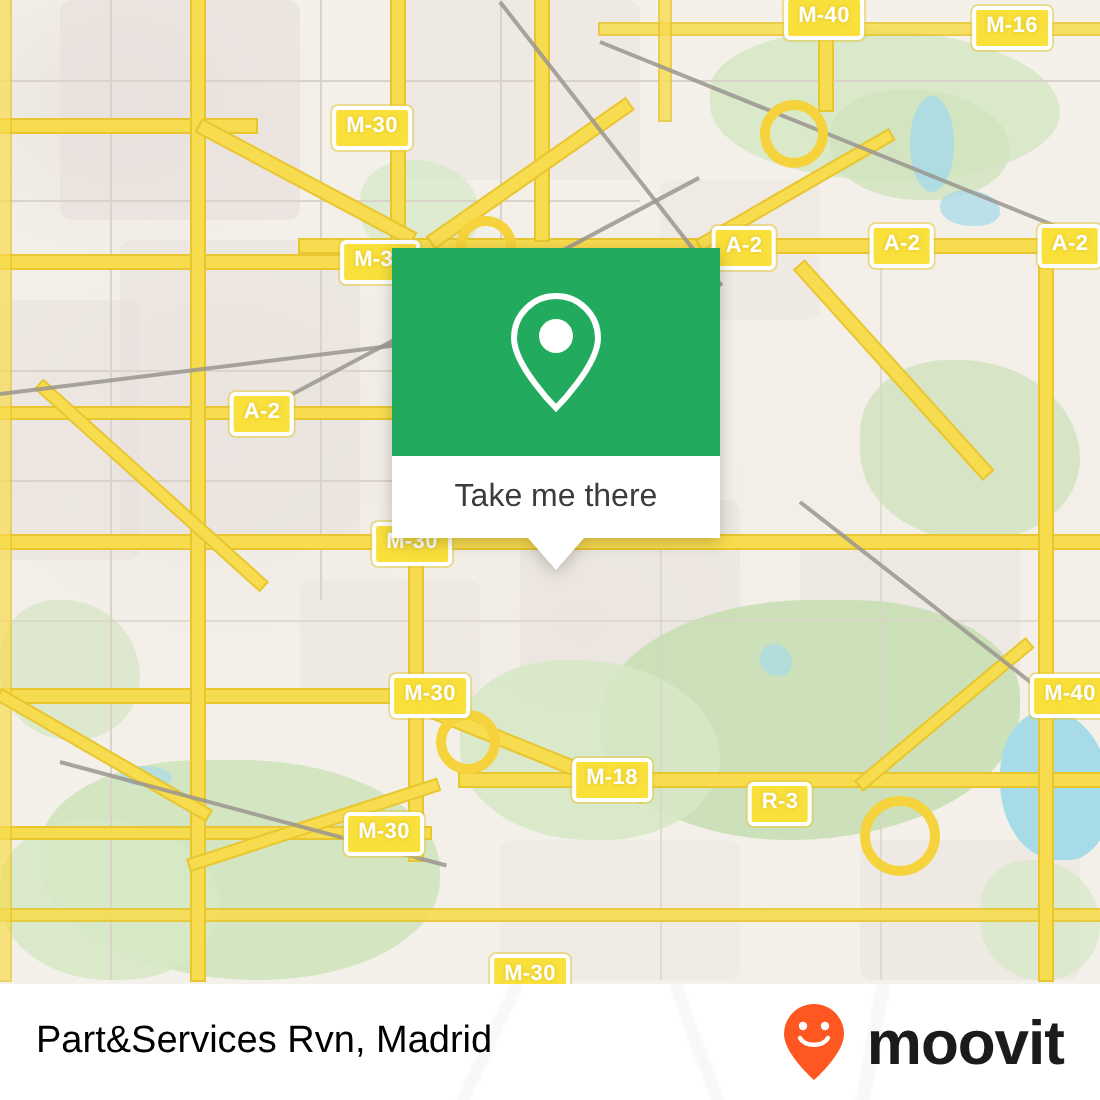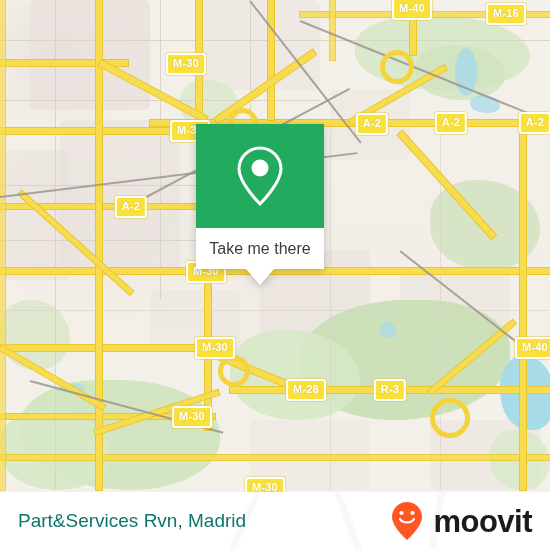--- a/index.html
+++ b/index.html
@@ -111,21 +111,21 @@
     color: #3a3a3a;
     text-shadow: 0 0 3px #fff, 0 0 3px #fff, 0 0 5px #fff;
     white-space: nowrap;
   }
 
   
   .popup {
     position: absolute;
     left: 196px;
     top: 124px;
-    width: 128px;
+    width: 164px;
     filter: drop-shadow(0 2px 4px rgba(0,0,0,.22));
   }
   .popup-green {
     background: #22ab5f;
     height: 104px;
     display: flex;
     align-items: center;
     justify-content: center;
   }
   .popup-pin svg { display: block; }
@@ -170,21 +170,21 @@
     opacity: .06;
     background:
       linear-gradient(115deg, transparent 44%, #9a958f 44.4%, #9a958f 45.2%, transparent 45.6%),
       linear-gradient(70deg, transparent 62%, #9a958f 62.4%, #9a958f 63.2%, transparent 63.6%),
       linear-gradient(100deg, transparent 78%, #9a958f 78.4%, #9a958f 79.3%, transparent 79.7%);
     pointer-events: none;
   }
   .place-title {
     position: relative;
     font-size: 19px;
-    color: #0f766e;
+    color: #000000;
     white-space: nowrap;
   }
   .brand {
     position: relative;
     display: flex;
     align-items: center;
     gap: 10px;
   }
   .brand-pin svg { display: block; }
   .brand-text {
@@ -289,22 +289,22 @@
       <div class="shield" style="left:506px;top:14px;">M-16</div>
       <div class="shield" style="left:186px;top:64px;">M-30</div>
       <div class="shield" style="left:190px;top:131px;">M-30</div>
       <div class="shield" style="left:372px;top:124px;">A-2</div>
       <div class="shield" style="left:451px;top:123px;">A-2</div>
       <div class="shield" style="left:535px;top:123px;">A-2</div>
       <div class="shield" style="left:131px;top:207px;">A-2</div>
       <div class="shield" style="left:206px;top:272px;">M-30</div>
       <div class="shield" style="left:215px;top:348px;">M-30</div>
       <div class="shield" style="left:535px;top:348px;">M-40</div>
-      <div class="shield" style="left:306px;top:390px;">M-28</div>
-      <div class="shield" style="left:390px;top:390px;">R-3</div>
+      <div class="shield" style="left:306px;top:390px;">M-18</div>
+      <div class="shield" style="left:390px;top:402px;">R-3</div>
       <div class="shield" style="left:192px;top:417px;">M-30</div>
       <div class="shield" style="left:265px;top:488px;">M-30</div>
     </div>
 
     <div class="popup">
       <div class="popup-green">
         <span class="popup-pin">
           <svg width="52" height="64" viewBox="0 0 52 64">
             <path d="M26 4 C14.4 4 5 13.4 5 25 C5 39 26 60 26 60 C26 60 47 39 47 25 C47 13.4 37.6 4 26 4 Z" fill="none" stroke="#ffffff" stroke-width="3"></path>
             <circle cx="26" cy="24" r="8.5" fill="#ffffff"></circle>

